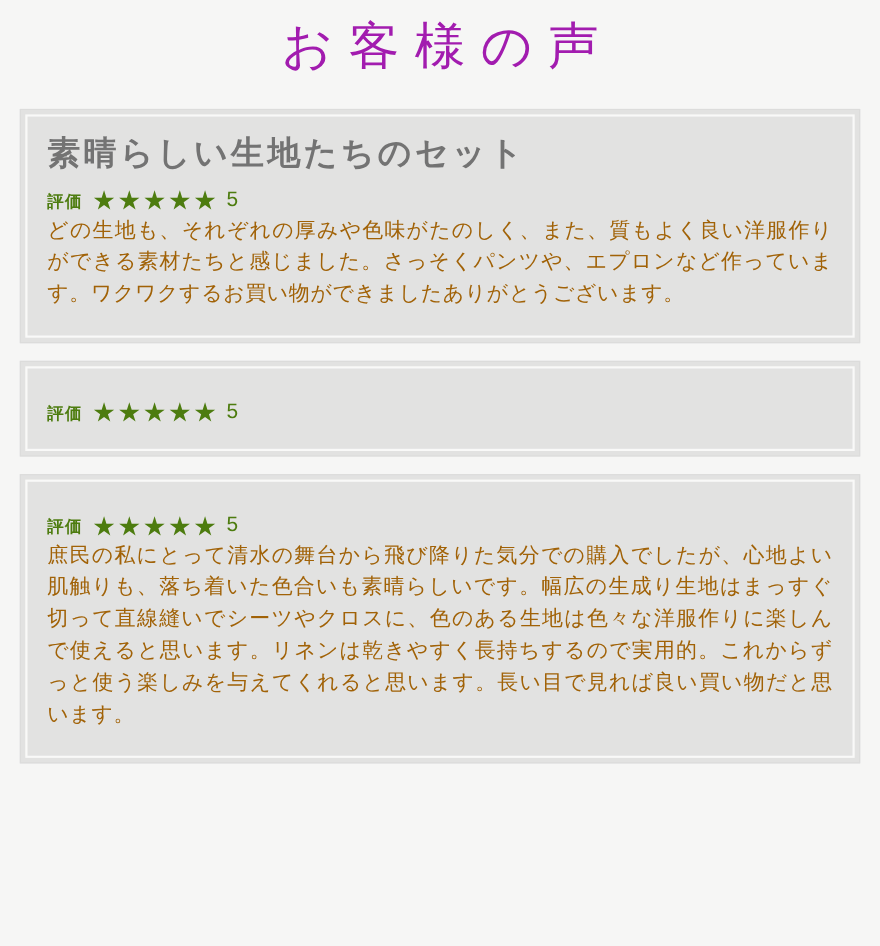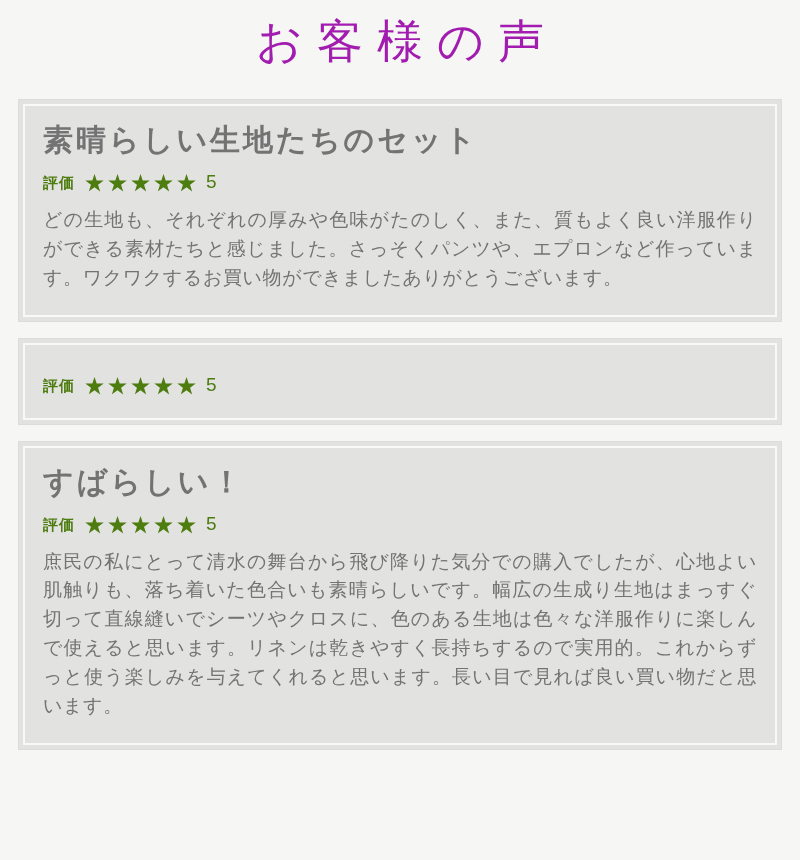--- a/index.html
+++ b/index.html
@@ -66,25 +66,25 @@
   .rating-stars {
     font-size: 21px;
     letter-spacing: 2px;
     line-height: 1;
   }
   .rating-score {
     font-size: 19px;
     margin-left: 7px;
   }
   .review-body {
-    margin: 13px 0 0;
+    margin: 3px 0 0;
     font-size: 19px;
     line-height: 1.52;
     letter-spacing: 0.6px;
-    color: #737373;
+    color: #a16207;
     text-align: justify;
   }
 </style>
 </head>
 <body>
 
 <h1 class="page-title">お客様の声</h1>
 
 <div class="review-list">
 
@@ -100,21 +100,20 @@
 
   <section class="review-card">
     <div class="rating-row">
       <span class="rating-label">評価</span>
       <span class="rating-stars">★★★★★</span>
       <span class="rating-score">5</span>
     </div>
   </section>
 
   <section class="review-card">
-    <h2 class="review-title">すばらしい！</h2>
     <div class="rating-row">
       <span class="rating-label">評価</span>
       <span class="rating-stars">★★★★★</span>
       <span class="rating-score">5</span>
     </div>
     <p class="review-body">庶民の私にとって清水の舞台から飛び降りた気分での購入でしたが、心地よい肌触りも、落ち着いた色合いも素晴らしいです。幅広の生成り生地はまっすぐ切って直線縫いでシーツやクロスに、色のある生地は色々な洋服作りに楽しんで使えると思います。リネンは乾きやすく長持ちするので実用的。これからずっと使う楽しみを与えてくれると思います。長い目で見れば良い買い物だと思います。</p>
   </section>
 
 </div>
 

